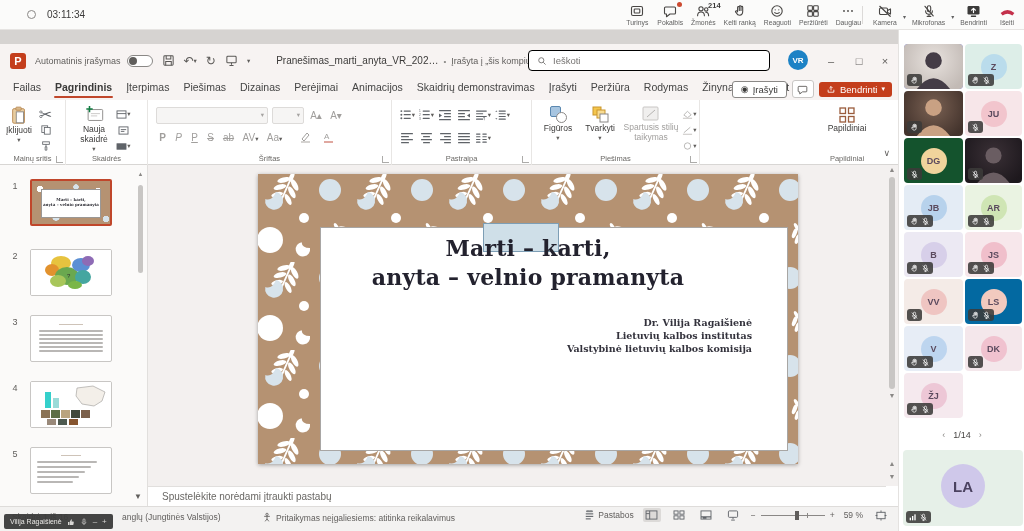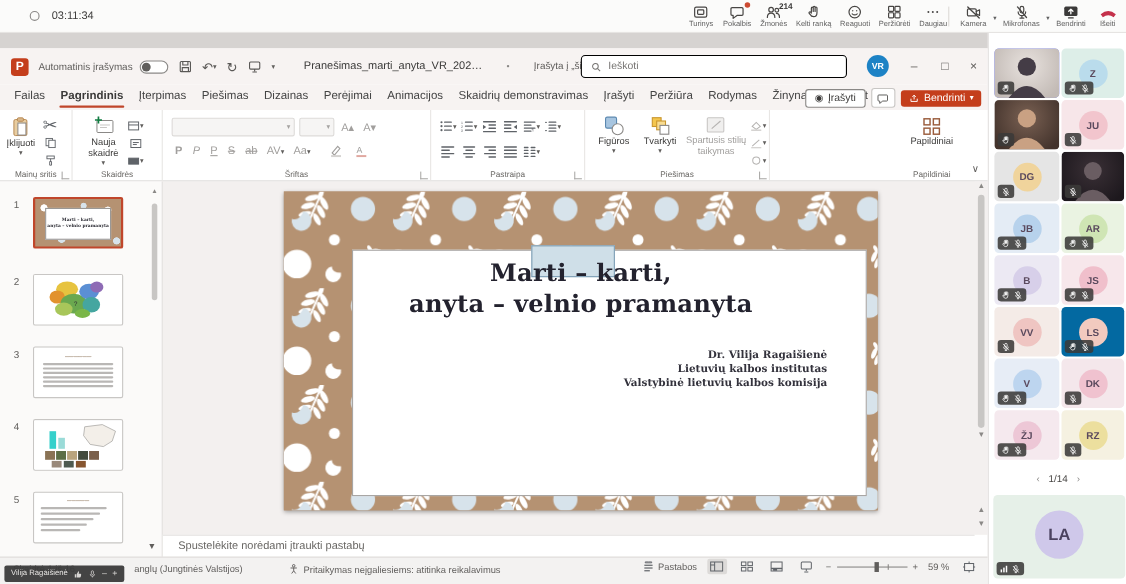--- a/index.html
+++ b/index.html
@@ -25,21 +25,21 @@
   #desktop-strip{position:absolute;left:0;top:30px;width:1024px;height:14px;background:#d6d3d1}
   #ppt{position:absolute;left:0;top:44px;width:898px;height:487px;background:#fff}
 
   
   #titlebar{position:absolute;left:0;top:0;width:898px;height:33px;background:#f7f3f2;display:flex;align-items:center}
   #ppt-logo{width:16px;height:16px;background:#c43e1c;border-radius:3px;color:#fff;font-size:11px;font-weight:bold;display:flex;align-items:center;justify-content:center;margin-left:10px}
   #autosave-lb{font-size:9px;color:#605e5c;margin-left:9px}
   #autosave-toggle{width:26px;height:12px;border:1px solid #8a8886;border-radius:7px;background:#fff;margin-left:6px;position:relative}
   #autosave-toggle::before{content:"";position:absolute;left:1px;top:1px;width:8px;height:8px;border-radius:50%;background:#605e5c}
   .qat{color:#5a5856;margin-left:9px;display:flex;align-items:center;font-size:12px}
-  #doc-title-wrap{display:flex;align-items:baseline;margin-left:26px;gap:22px}
+  #doc-title-wrap{display:flex;align-items:baseline;margin-left:26px;gap:5px}
   #doc-title{font-size:10px;color:#3b3a39}
   #doc-sep{font-size:8px;color:#8a8886}
   #doc-saved{font-size:9px;color:#605e5c}
   #doc-chev{font-size:8px;color:#605e5c}
   #search-box{position:absolute;left:528px;top:6px;width:242px;height:21px;border:1px solid #000000;border-radius:4px;background:#fff;display:flex;align-items:center;padding-left:8px;gap:6px}
   #search-box span{font-size:9.5px;color:#767472}
   #tb-avatar{position:absolute;left:788px;top:6px;width:20px;height:20px;border-radius:50%;background:#1d82c5;color:#fff;font-size:8px;font-weight:bold;display:flex;align-items:center;justify-content:center}
   .winctl{position:absolute;top:0;width:26px;height:33px;display:flex;align-items:center;justify-content:center;font-size:11px;color:#605e5c}
 
   
@@ -917,21 +917,21 @@
 
       <span class="bi mic">
             <svg width="9" height="9" viewBox="0 0 14 14" fill="none" stroke="#fff" stroke-width="1.1">
               <rect x="5.3" y="1.8" width="3.4" height="5.6" rx="1.7"></rect>
               <path d="M3.6 6.6a3.4 3.4 0 0 0 6.8 0M7 10v1.8M5.4 11.8h3.2"></path>
               <path d="M3 2.5l8 9" stroke-width="1.2"></path>
             </svg>
           </span>
     </div>
   </div>
-      <div class="tile" style="background: #e5e5e5;">
+      <div class="tile" style="background: #14532d;">
 
     <div class="av">
           <div class="avc" style="background: rgb(240, 212, 156);">
             <span class="init">DG</span>
           </div>
         </div>
     <div class="badges">
 
       <span class="bi mic">
             <svg width="9" height="9" viewBox="0 0 14 14" fill="none" stroke="#fff" stroke-width="1.1">
@@ -1151,38 +1151,20 @@
           </span>
       <span class="bi mic">
             <svg width="9" height="9" viewBox="0 0 14 14" fill="none" stroke="#fff" stroke-width="1.1">
               <rect x="5.3" y="1.8" width="3.4" height="5.6" rx="1.7"></rect>
               <path d="M3.6 6.6a3.4 3.4 0 0 0 6.8 0M7 10v1.8M5.4 11.8h3.2"></path>
               <path d="M3 2.5l8 9" stroke-width="1.2"></path>
             </svg>
           </span>
     </div>
   </div>
-      <div class="tile" style="background: rgb(245, 241, 225);">
-
-    <div class="av">
-          <div class="avc" style="background: rgb(236, 223, 158);">
-            <span class="init">RZ</span>
-          </div>
-        </div>
-    <div class="badges">
-
-      <span class="bi mic">
-            <svg width="9" height="9" viewBox="0 0 14 14" fill="none" stroke="#fff" stroke-width="1.1">
-              <rect x="5.3" y="1.8" width="3.4" height="5.6" rx="1.7"></rect>
-              <path d="M3.6 6.6a3.4 3.4 0 0 0 6.8 0M7 10v1.8M5.4 11.8h3.2"></path>
-              <path d="M3 2.5l8 9" stroke-width="1.2"></path>
-            </svg>
-          </span>
-    </div>
-  </div>
     </div>
   <div id="pager">
     <span class="pg-arrow">‹</span>
     <span>1/14</span>
     <span class="pg-arrow">›</span>
   </div>
   <div class="tile" id="spotlight" style="background: rgb(230, 240, 232); height: 76px; position: absolute; left: 4px; top: 420px; width: 120px;">
 
     <div class="av" style="display: block;">
         <div class="avc" style="width: 44px; height: 44px; font-size: 15px; margin: 14px auto 0px; background: rgb(207, 200, 234);">

